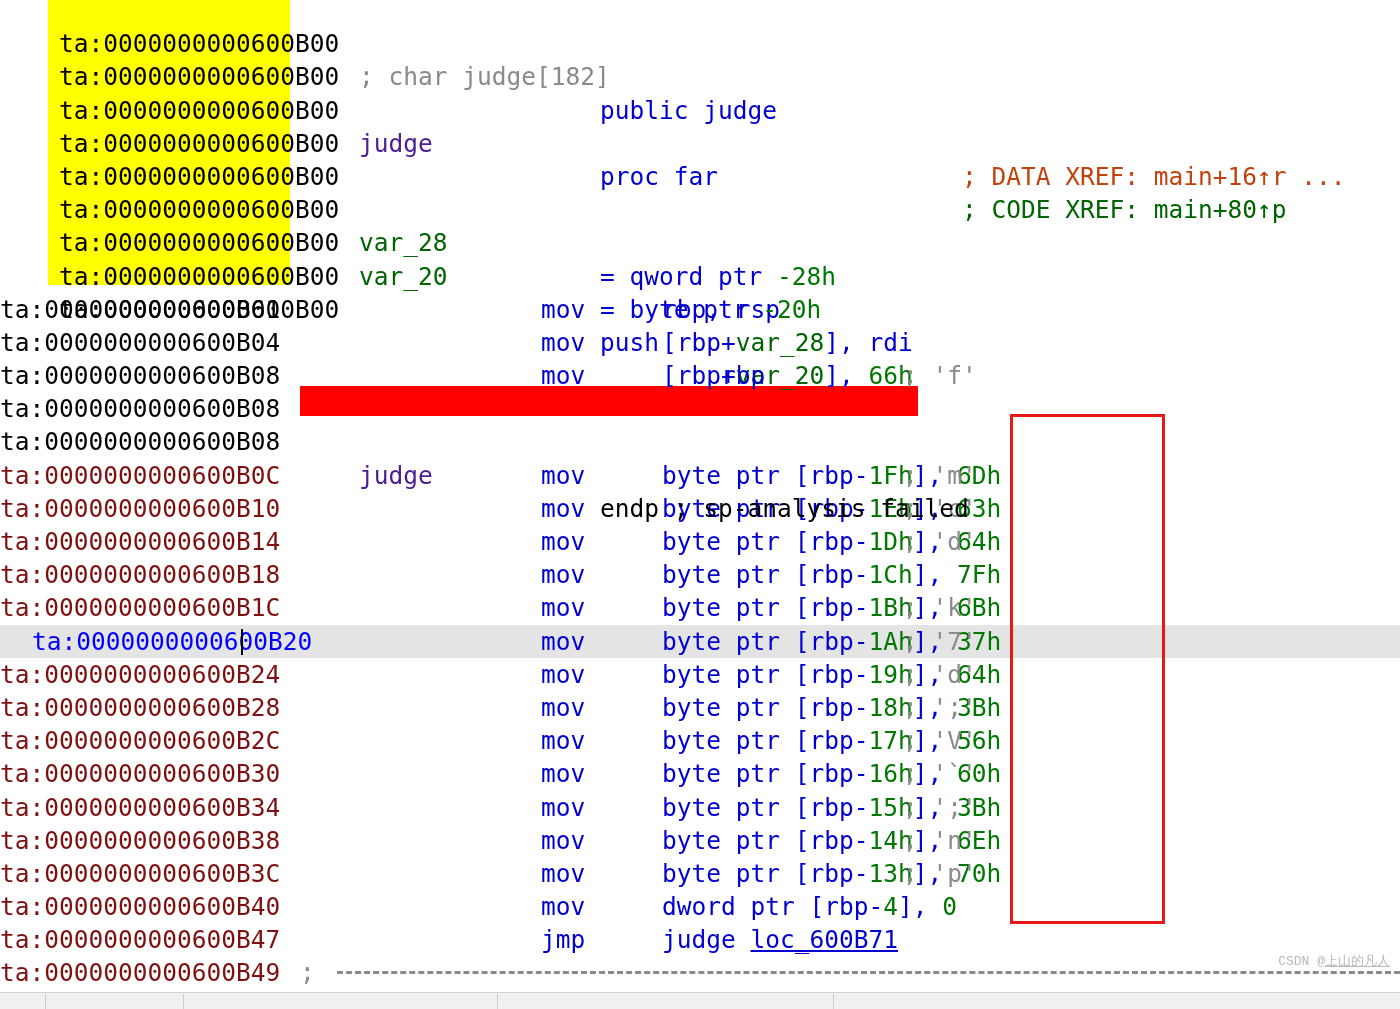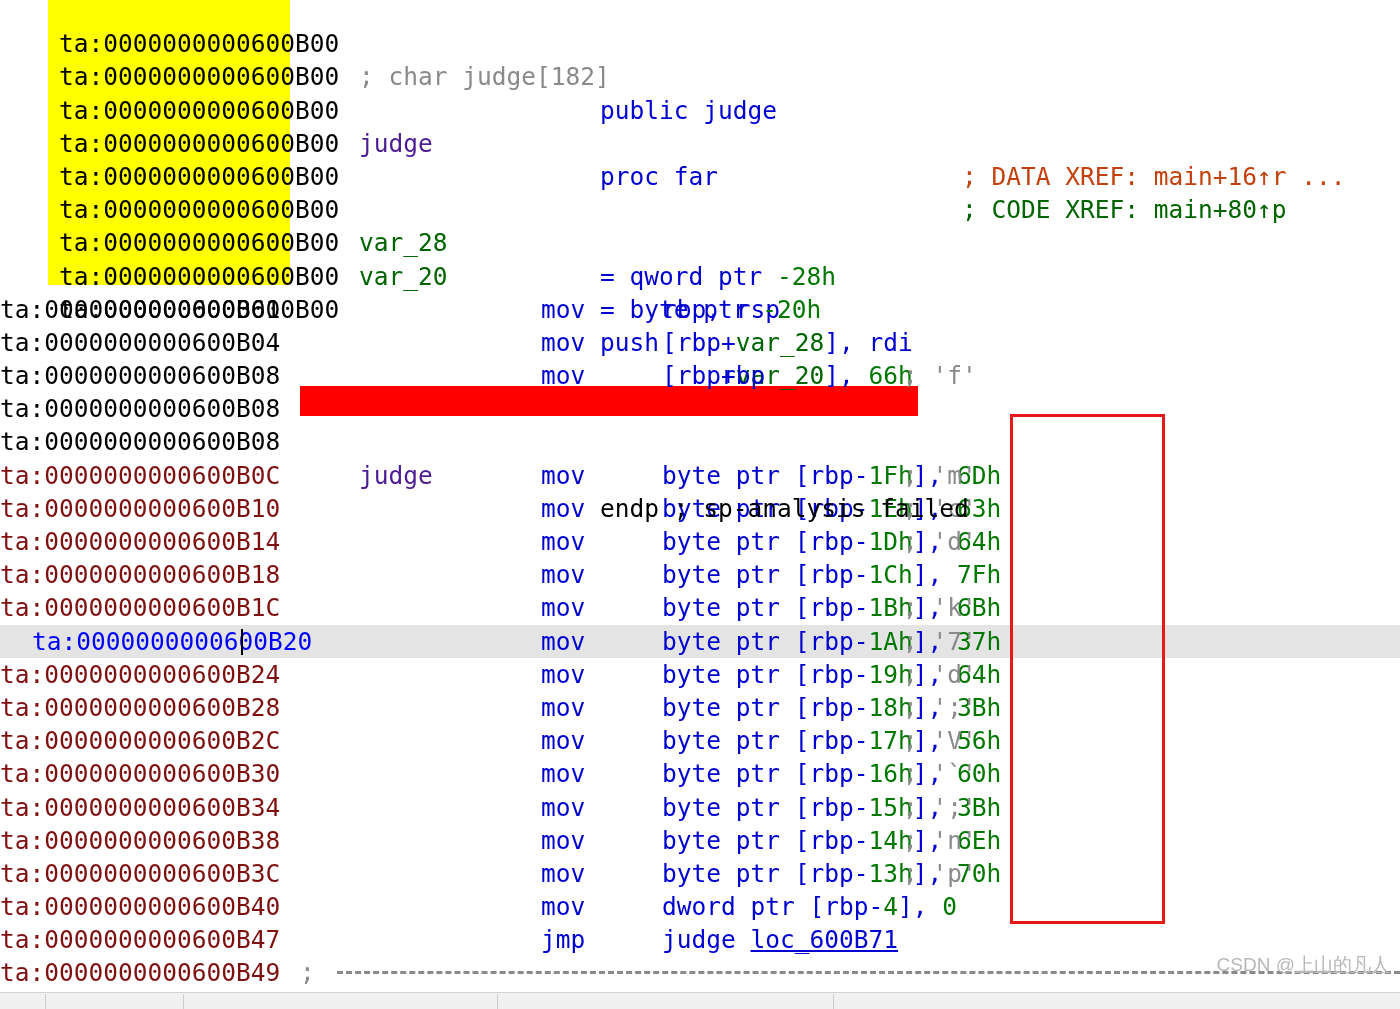--- a/index.html
+++ b/index.html
@@ -112,22 +112,22 @@
     top: 15px;
     width: 1063px;
     border-top: 3px dashed #8a8a8a;
   }
 
   
   #watermark {
     position: absolute;
     right: 10px;
     top: 952px;
-    font-family: Liberation Sans, sans-serif;
-    font-size: 19px;
+    font-family: Liberation Mono, monospace;
+    font-size: 13px;
     color: #b8b8b8;
     white-space: nowrap;
     z-index: 6;
   }
   #watermark .u { text-decoration: underline; }
 
   
   #statusbar {
     position: absolute;
     left: 0;

